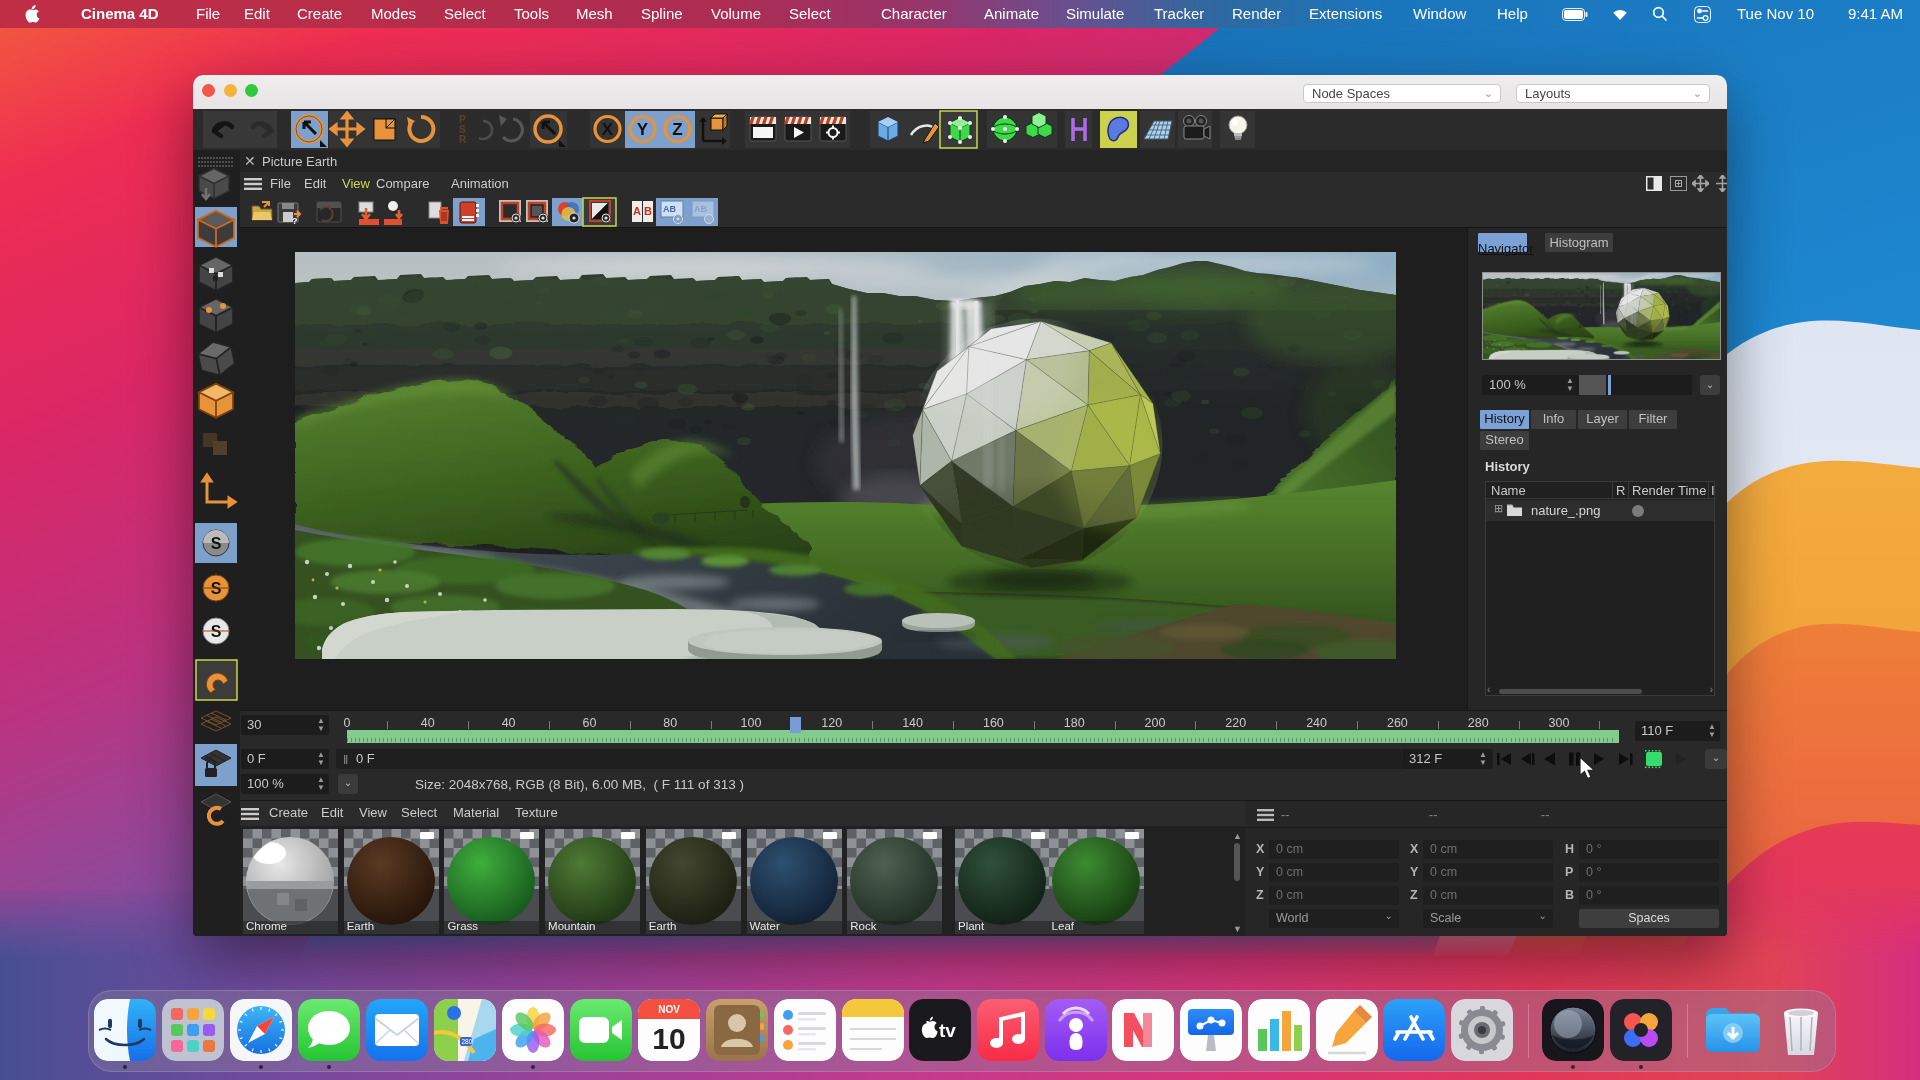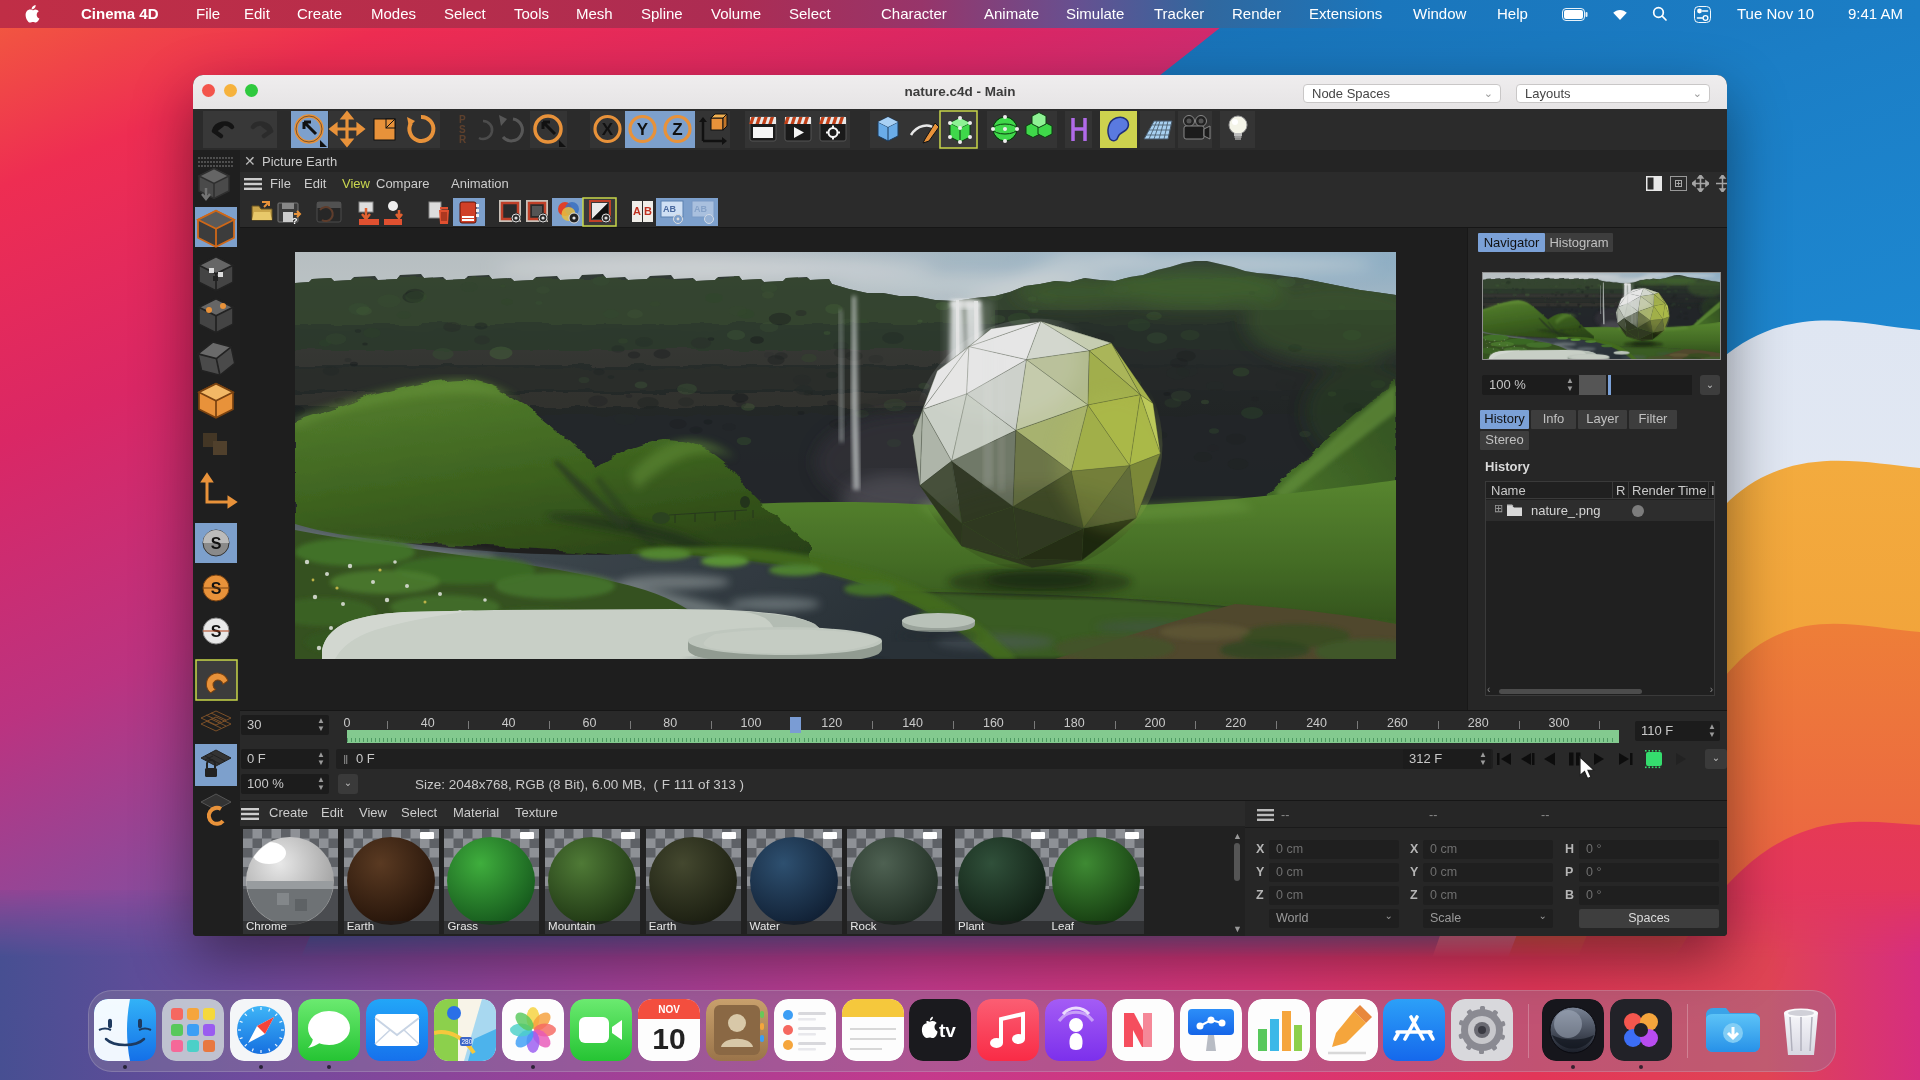--- a/index.html
+++ b/index.html
@@ -180,21 +180,20 @@
       </svg>
     <span class="abs" style="left:1737px;top:5px">Tue Nov 10</span>
     <span class="abs" style="left:1848px;top:5px">9:41 AM</span>
   </div>
 
   <div id="win">
     <div id="titlebar">
       <div class="tl" style="left:9px;background:#f3544b"></div>
       <div class="tl" style="left:31px;background:#f6b23c"></div>
       <div class="tl" style="left:52px;background:#2fc93e"></div>
-      <div class="t">nature.c4d - Main</div>
       <div class="drop" style="left:1110px;width:198px;">Node Spaces<span class="chev">⌄</span></div>
       <div class="drop" style="left:1323px;width:194px;">Layouts<span class="chev">⌄</span></div>
     </div>
     <div id="toolbar"><svg width="1534" height="41" viewBox="0 0 1534 41">
           <rect x="10" y="2" width="74" height="37" fill="#383838"></rect>
           <g transform="translate(13,6)">
             <path d="M8,16 C10,8 22,6 26,12 M8,16 L16,10 M8,16 L15,21" stroke="#141414" stroke-width="4.5" fill="none" stroke-linecap="round"></path>
           </g>
           <g transform="translate(50,6)" opacity=".35">
             <path d="M28,16 C26,8 14,6 10,12 M28,16 L20,10 M28,16 L21,21" stroke="#141414" stroke-width="4.5" fill="none" stroke-linecap="round"></path>
@@ -1159,21 +1158,21 @@
             </g>
           <rect width="1101" height="407" fill="#46504a" opacity=".05"></rect>
                 <rect width="1101" height="407" fill="#1c221e" opacity=".07"></rect>
               </symbol>
         </defs>
         <use href="#scene" x="0" y="0" width="1101" height="407"></use>
       </svg>
       </div>
     </div>
     <div id="rightpanel">
-      <div class="tab sel" style="left:10px;top:5px;width:67px;padding-top:2px;">Navigator</div>
+      <div class="tab sel" style="left:10px;top:5px;width:49px;padding-top:8px;text-decoration:underline;">Navigator</div>
       <div class="tab" style="left:77px;top:5px;width:68px;padding-top:2px;">Histogram</div>
       <div id="navthumb" style="position:absolute;left:14px;top:44px;width:239px;height:88px;border:1px solid #8f8f8f;background:#333;overflow:hidden">
         <svg width="237" height="86" viewBox="0 0 1101 399" preserveAspectRatio="xMidYMid slice">
             <use href="#scene" width="1101" height="407"></use>
           </svg>
       </div>
       <div style="position:absolute;left:14px;top:147px;width:97px;height:20px;background:#1c1c1c;border-radius:2px;padding:2px 7px;">100 %<span style="position:absolute;right:5px;top:2px;font-size:8px;color:#999;line-height:8px;">▲<br>▼</span></div>
       <div style="position:absolute;left:111px;top:147px;width:113px;height:20px;background:#1c1c1c;"></div>
       <div style="position:absolute;left:111px;top:147px;width:27px;height:20px;background:#555;"></div>
       <div style="position:absolute;left:140px;top:147px;width:3px;height:20px;background:#7ba1d7;"></div>

